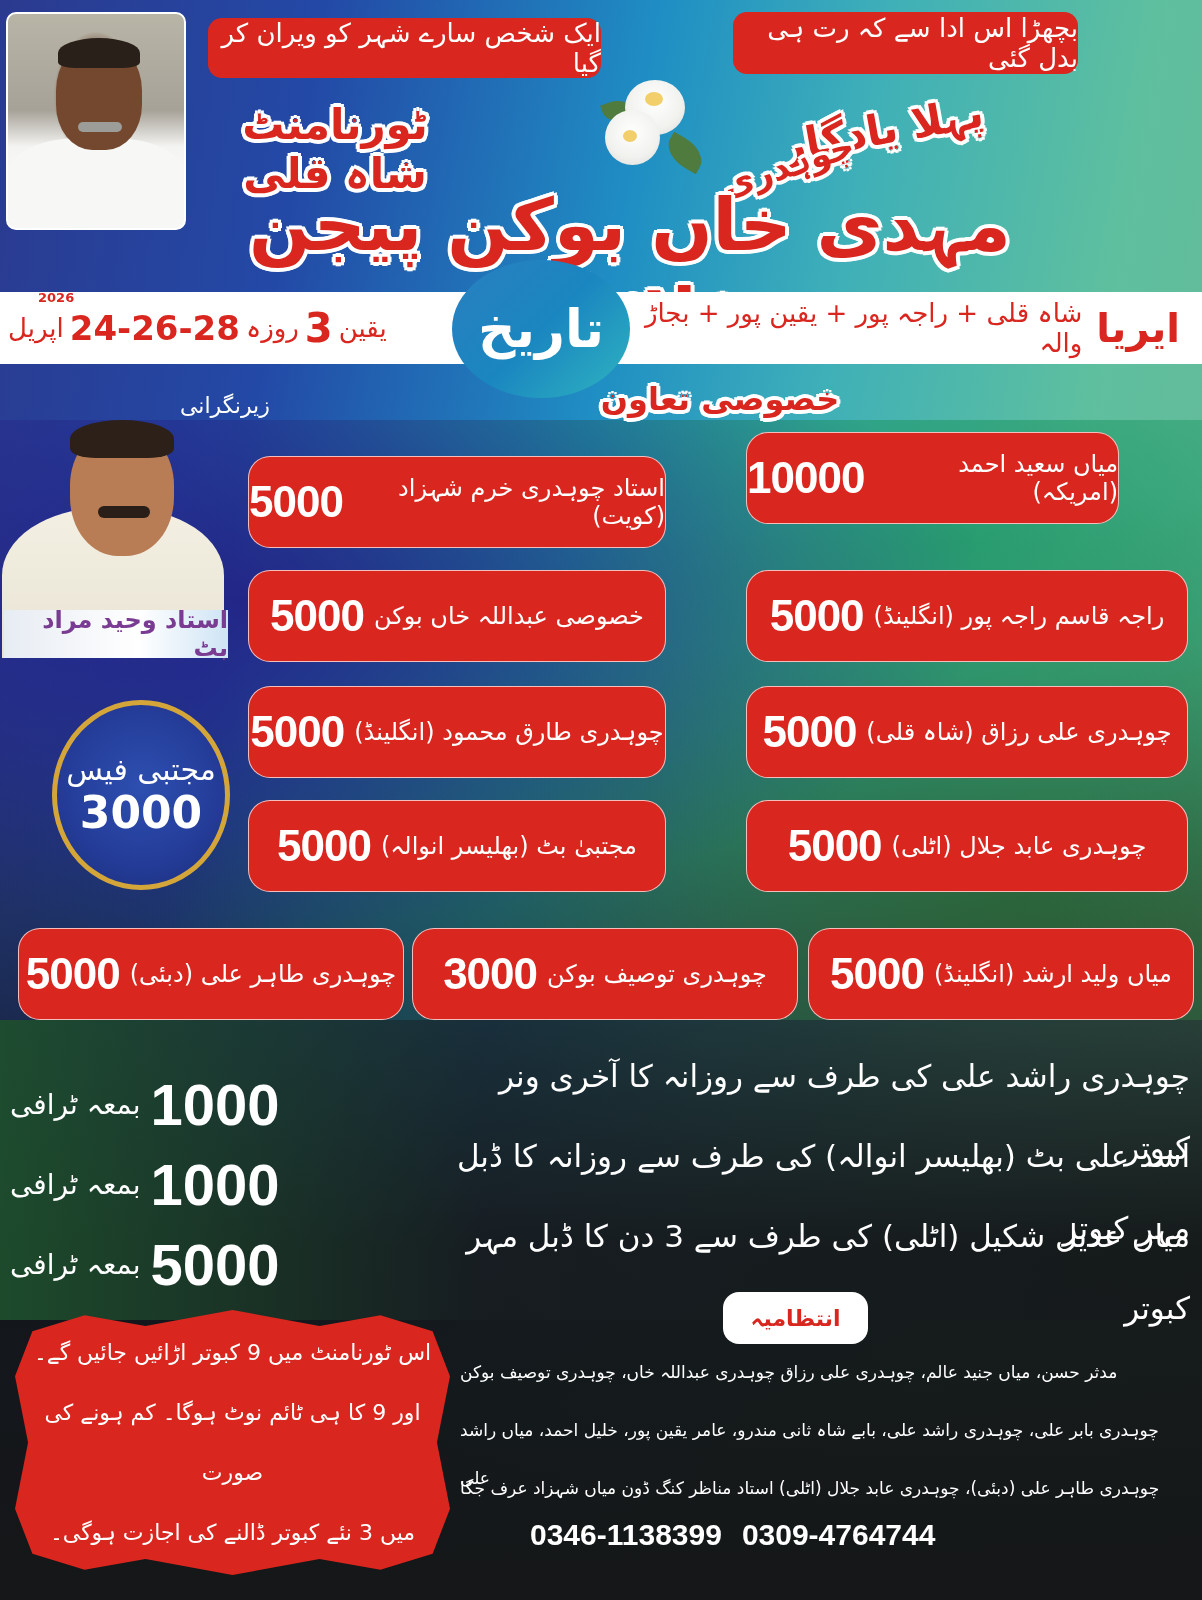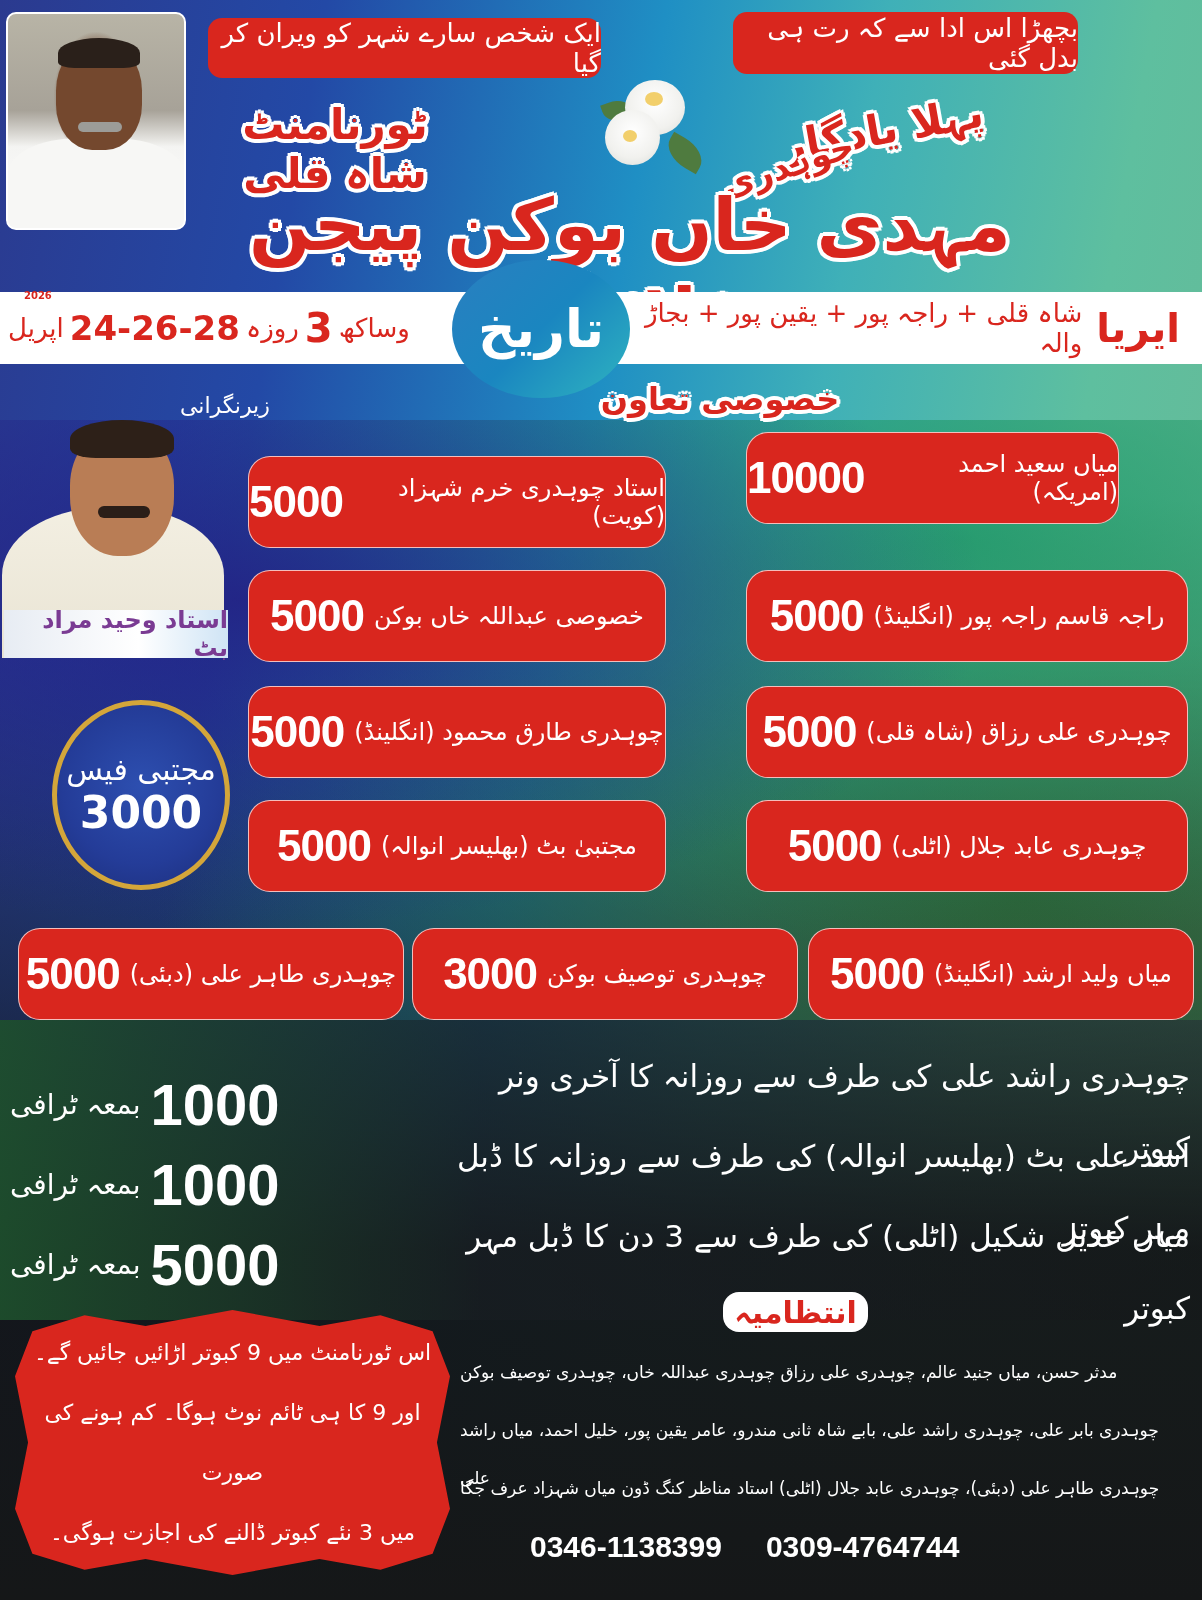--- a/index.html
+++ b/index.html
@@ -75,21 +75,21 @@
   .datebar {
     left: 0; top: 292px; width: 1202px; height: 72px; background: #ffffff;
   }
   .date-left {
     left: 8px; top: 300px; width: 455px; height: 56px; display: flex; align-items: center; justify-content: flex-end; gap: 6px;
     color: #d9261e; font-weight: bold;
   }
   .date-left .num { font-size: 34px; direction: ltr; }
   .date-left .txt { font-size: 26px; font-weight: normal; }
   .date-left .big3 { font-size: 40px; }
-  .year { left: 24px; top: 290px; font-size: 10px; font-weight: bold; color: #d9261e; }
+  .year { left: 38px; top: 290px; font-size: 13px; font-weight: bold; color: #d9261e; }
   .date-right {
     left: 640px; top: 300px; width: 540px; height: 56px; display: flex; align-items: center; justify-content: flex-end;
     color: #d9261e; font-size: 26px;
   }
   .date-right .area { font-size: 40px; font-weight: bold; margin-left: 14px; }
   .logo-circle {
     left: 452px; top: 260px; width: 178px; height: 138px; border-radius: 50%;
     background: linear-gradient(135deg, #2a7fc0 0%, #1a86c0 50%, #2fb4c0 100%);
     display: flex; align-items: center; justify-content: center;
     color: #fff; font-size: 52px; font-weight: bold;
@@ -138,26 +138,26 @@
   .daily-lines div { height: 80px; line-height: 72px; }
 
   .rules-box {
     left: 15px; top: 1310px; width: 435px; height: 265px;
     background: #d9261e; color: #fff; font-size: 22px; line-height: 60px; text-align: center;
     border-radius: 40px 40px 40px 40px / 30px 30px 30px 30px;
     display: flex; flex-direction: column; justify-content: center;
     clip-path: polygon(4% 8%, 16% 2%, 30% 6%, 50% 0%, 70% 6%, 84% 2%, 96% 8%, 100% 25%, 97% 50%, 100% 75%, 96% 92%, 84% 98%, 70% 94%, 50% 100%, 30% 94%, 16% 98%, 4% 92%, 0% 75%, 3% 50%, 0% 25%);
   }
   .mgmt-title {
-    left: 723px; top: 1292px; width: 145px; height: 40px; background: #fff; border-radius: 16px;
-    color: #d9261e; font-size: 30px; font-weight: bold; display: flex; align-items: center; justify-content: center;
+    left: 723px; top: 1292px; width: 145px; height: 52px; background: #fff; border-radius: 16px;
+    color: #d9261e; font-size: 22px; font-weight: bold; display: flex; align-items: center; justify-content: center;
   }
   .mgmt-lines { left: 460px; top: 1348px; width: 730px; color: #fff; text-align: left; font-size: 17px; }
   .mgmt-lines div { height: 58px; line-height: 48px; }
-  .phones { left: 530px; top: 1518px; width: 510px; display: flex; gap: 44px; color: #fff; font-size: 30px; font-weight: bold; font-family: "Liberation Sans", sans-serif; margin-top: 12px; }
+  .phones { left: 530px; top: 1518px; width: 510px; display: flex; gap: 20px; color: #fff; font-size: 30px; font-weight: bold; font-family: "Liberation Sans", sans-serif; }
 </style>
 </head>
 <body>
 
 <div class="poster">
 
   <div class="abs photo-top">
     <div class="shirt"></div>
       <div class="head"></div>
       <div class="hair"></div>
@@ -177,21 +177,21 @@
   </div>
 
   <div class="abs outline-red urdu sub-tournament">ٹورنامنٹ شاہ قلی</div>
   <div class="abs outline-red urdu sub-first">پہلا یادگار</div>
   <div class="abs outline-red urdu sub-chaudhry">چوہدری</div>
   <div class="abs outline-red urdu main-title">مہدی خاں بوکن پیجن فلائنگ</div>
 
   <div class="abs datebar"></div>
   <div class="abs year">2026</div>
   <div class="abs date-left urdu">
-    <span class="txt">وساکھ</span>
+    <span class="txt">یقین</span>
     <span class="num big3">3</span>
     <span class="txt">روزہ</span>
     <span class="num">24-26-28</span>
     <span class="txt">اپریل</span>
   </div>
   <div class="abs logo-circle urdu">تاریخ</div>
   <div class="abs date-right urdu">
     <span class="area">ایریا</span>
     <span>شاہ قلی + راجہ پور + یقین پور + بجاڑ والہ</span>
   </div>

